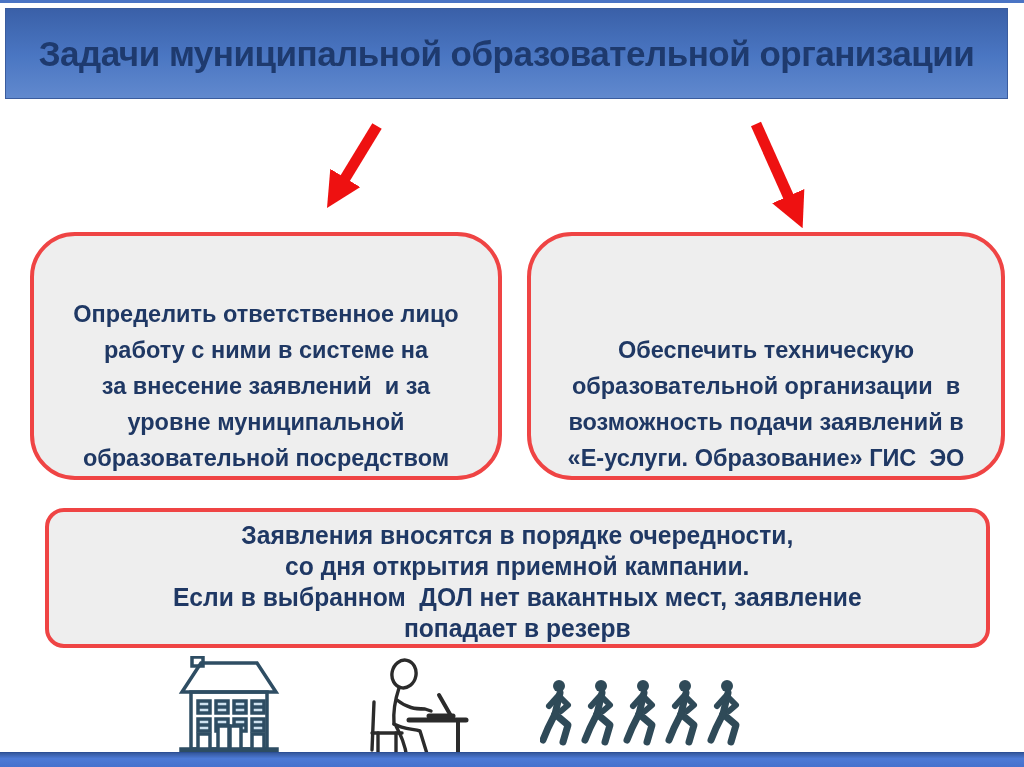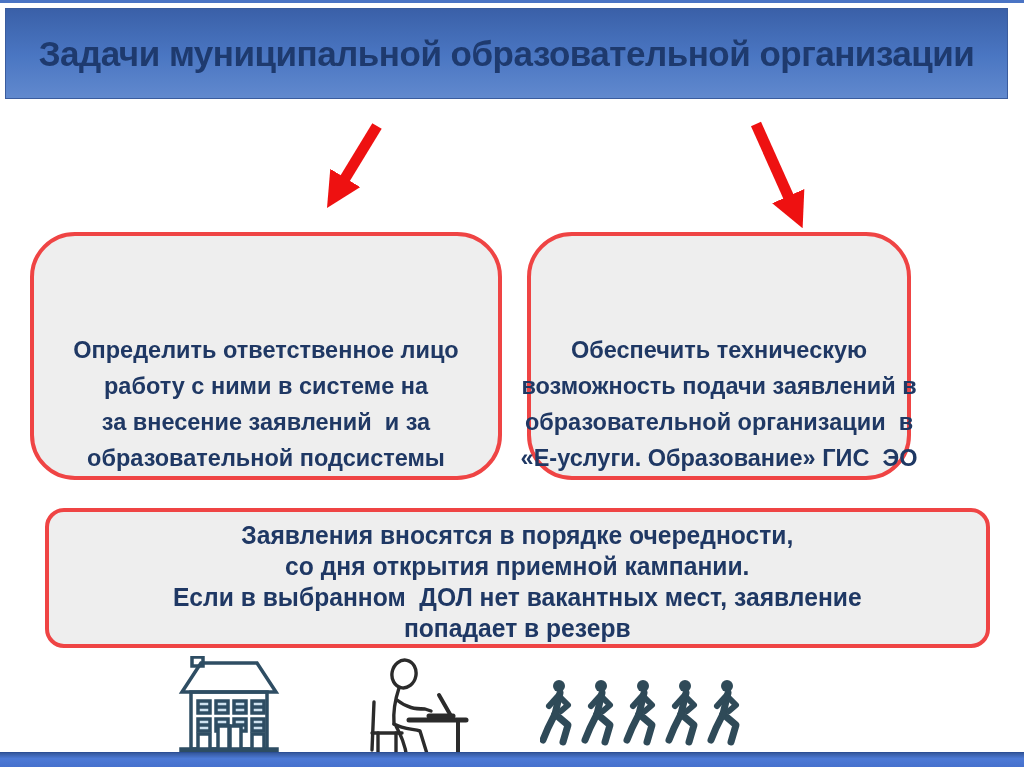--- a/index.html
+++ b/index.html
@@ -17,21 +17,21 @@
   .header h1{
     margin:11px;font-size:35px;font-weight:bold;color:#1e3a6e;letter-spacing:-.5px;
     white-space:pre;
   }
   .arrows{position:absolute;left:300px;top:112px;width:520px;height:125px;}
   .rbox{
     position:absolute;background:#eeeeee;border:4px solid #ef4444;box-sizing:border-box;
     display:flex;flex-direction:column;align-items:center;justify-content:flex-end;
   }
   .box-left{left:30px;top:232px;width:472px;height:248px;border-radius:45px;}
-  .box-right{left:527px;top:232px;width:384px;height:248px;border-radius:45px;}
+  .box-right{left:527px;top:232px;width:478px;height:248px;border-radius:45px;}
   .box-bottom{left:45px;top:508px;width:945px;height:140px;border-radius:19px;}
   .line{
     white-space:pre;color:#1f3864;font-weight:bold;text-align:center;
   }
   .box-left .line,.box-right .line{font-size:23.5px;line-height:36px;}
   .condense{transform:scaleX(.93);transform-origin:50% 50%;
     display:flex;flex-direction:column;align-items:center;}
   .box-bottom .line{font-size:26.5px;line-height:31px;}
   .icon{position:absolute;}
   .bottom-bar{
@@ -58,27 +58,28 @@
       </marker>
     </defs>
     <line x1="77" y1="14" x2="38" y2="78" stroke="#ee1111" stroke-width="11" marker-end="url(#ah)"></line>
     <line x1="456" y1="12" x2="494" y2="97" stroke="#ee1111" stroke-width="11" marker-end="url(#ah)"></line>
   </svg>
 
   <div class="rbox box-left">
     <div class="line">Определить ответственное лицо</div>
     <div class="line">работу с ними в системе на</div>
     <div class="line">за внесение заявлений  и за</div>
-    <div class="line">образовательной подсистемы</div>
+    <div class="line">уровне муниципальной</div>
+    <div class="line">образовательной посредством</div>
   </div>
 
   <div class="rbox box-right">
     <div class="line">Обеспечить техническую</div>
+    <div class="line">образовательной организации  в</div>
     <div class="line">возможность подачи заявлений в</div>
-    <div class="line">образовательной организации  в</div>
     <div class="line">«Е-услуги. Образование» ГИС  ЭО</div>
   </div>
 
   <div class="rbox box-bottom">
     <div class="condense">
       <div class="line">Заявления вносятся в порядке очередности,</div>
       <div class="line">со дня открытия приемной кампании.</div>
       <div class="line">Если в выбранном  ДОЛ нет вакантных мест, заявление</div>
       <div class="line">попадает в резерв</div>
     </div>

